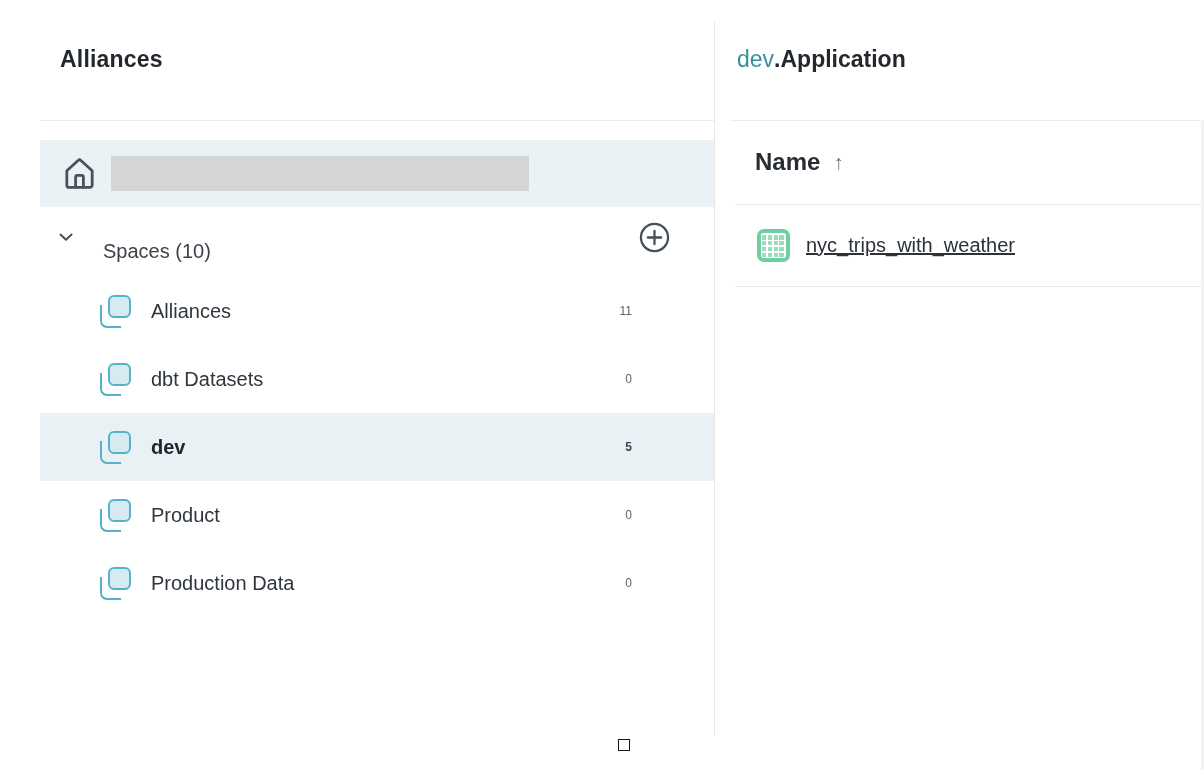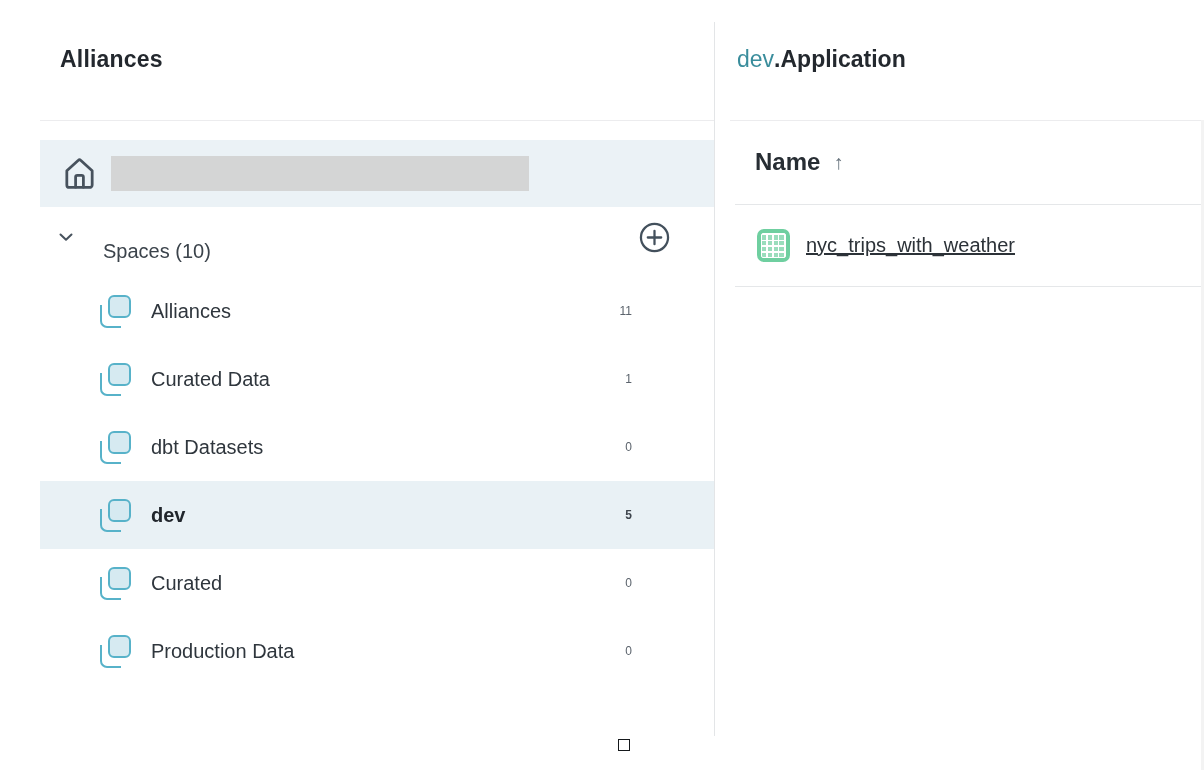--- a/index.html
+++ b/index.html
@@ -108,28 +108,20 @@
 
       <div class="space-row">
         <span class="space-icon">
             <span class="back"></span>
             <span class="front"></span>
           </span>
         <span class="label">Alliances</span>
         <span class="count">11</span>
       </div>
 
-      <div class="space-row">
-        <span class="space-icon">
-            <span class="back"></span>
-            <span class="front"></span>
-          </span>
-        <span class="label">Curated Data</span>
-        <span class="count">1</span>
-      </div>
 
       <div class="space-row">
         <span class="space-icon">
             <span class="back"></span>
             <span class="front"></span>
           </span>
         <span class="label">dbt Datasets</span>
         <span class="count">0</span>
       </div>
 
@@ -140,21 +132,21 @@
           </span>
         <span class="label">dev</span>
         <span class="count">5</span>
       </div>
 
       <div class="space-row">
         <span class="space-icon">
             <span class="back"></span>
             <span class="front"></span>
           </span>
-        <span class="label">Curated</span>
+        <span class="label">Product</span>
         <span class="count">0</span>
       </div>
 
       <div class="space-row">
         <span class="space-icon">
             <span class="back"></span>
             <span class="front"></span>
           </span>
         <span class="label">Production Data</span>
         <span class="count">0</span>

